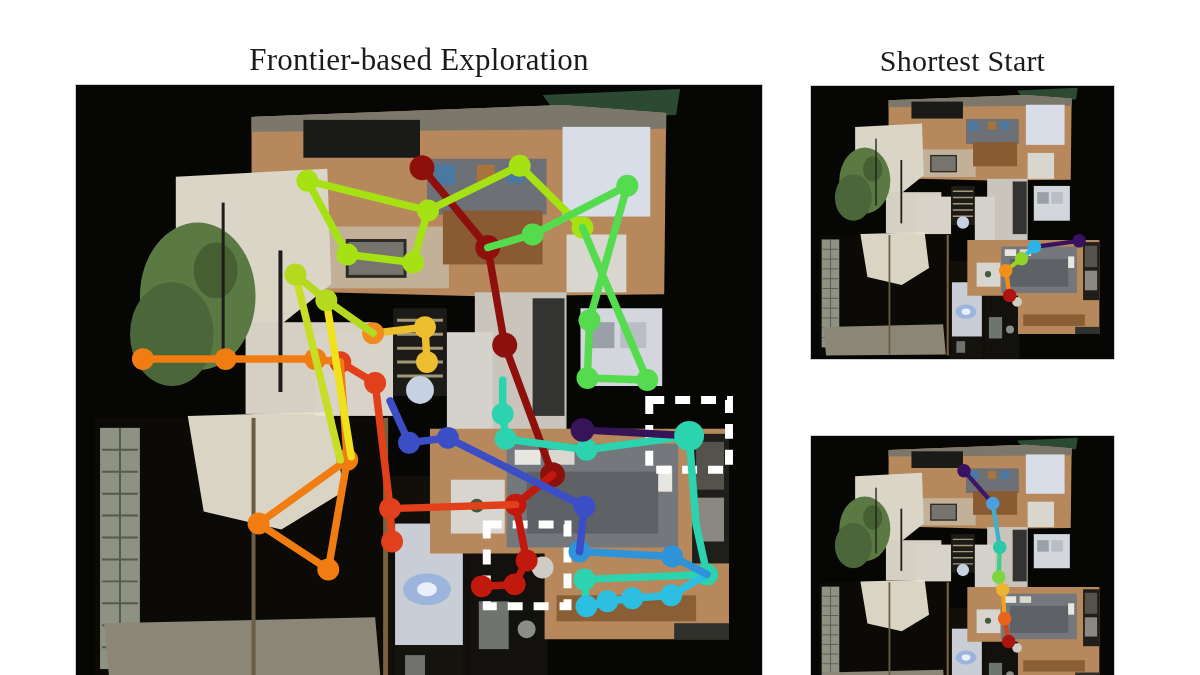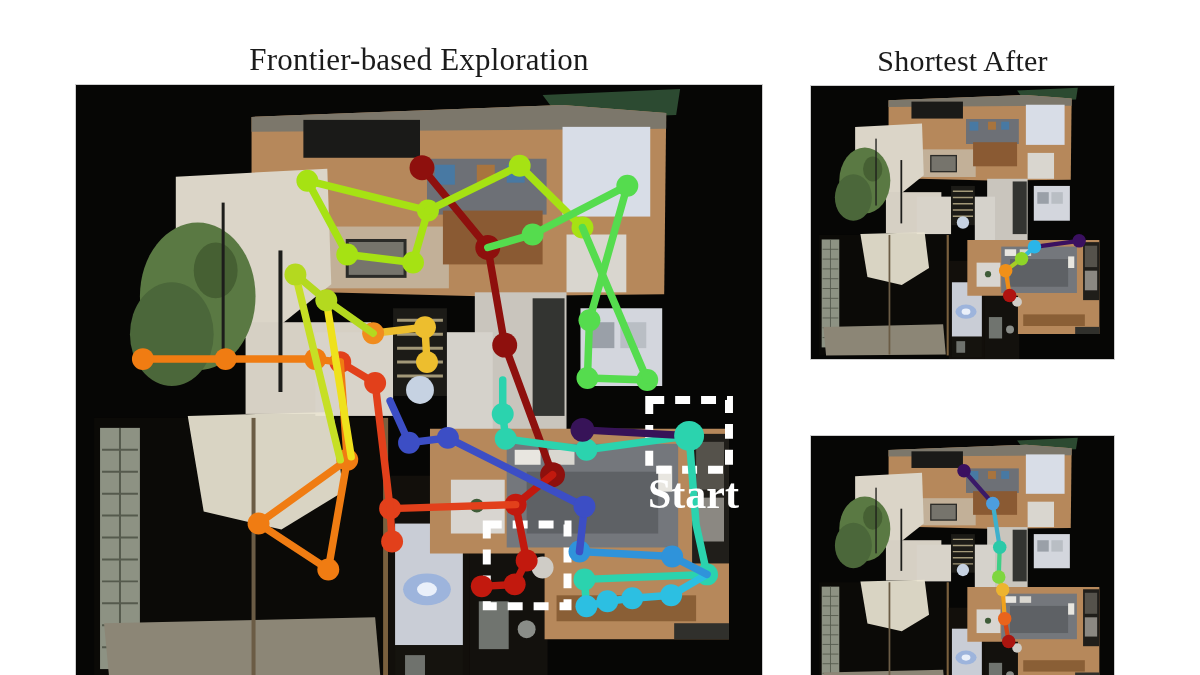--- a/index.html
+++ b/index.html
@@ -88,21 +88,21 @@
         <rect x="622" y="414" width="28" height="44" fill="#8b8882"></rect>
         <rect x="376" y="396" width="54" height="54" fill="#d8d5d0"></rect>
         <circle cx="402" cy="422" r="7" fill="#3f5c38"></circle>
         <circle cx="468" cy="484" r="11" fill="#cfccc6"></circle>
         <rect x="600" y="540" width="55" height="16" fill="#30302c"></rect>
       </g>
     </defs>
   </svg>
 
   <div class="panel-title title-exploration">Frontier-based Exploration</div>
-  <div class="panel-title title-shortest">Shortest After</div>
+  <div class="panel-title title-shortest">Shortest Start</div>
 
   <div class="panel panel-exploration">
     <svg id="svg-exploration" viewBox="0 0 688 612">
       <use href="#house"></use>
       <g id="markers-exploration">
           <rect x="575" y="316" width="80" height="70" fill="none" stroke="#ffffff" stroke-width="8" stroke-dasharray="15 11"></rect>
           <rect x="412" y="441" width="81" height="82" fill="none" stroke="#ffffff" stroke-width="8" stroke-dasharray="15 11"></rect>
         </g>
       <g id="paths-exploration">
           <polyline points="347,83 413,163 430,261 478,391" fill="none" stroke="#8e100d" stroke-width="7.5" stroke-linecap="round" stroke-linejoin="round"></polyline>
@@ -170,21 +170,20 @@
           <circle cx="598" cy="473" r="11" fill="#2f93da"></circle>
           <polyline points="315,317 334,359 373,354 510,423 505,468" fill="none" stroke="#3c4ec5" stroke-width="7.5" stroke-linecap="round" stroke-linejoin="round"></polyline>
           <circle cx="334" cy="359" r="11" fill="#3c4ec5"></circle>
           <circle cx="373" cy="354" r="11" fill="#3c4ec5"></circle>
           <circle cx="510" cy="423" r="11" fill="#3c4ec5"></circle>
           <polyline points="508,346 615,352" fill="none" stroke="#371358" stroke-width="7.5" stroke-linecap="round" stroke-linejoin="round"></polyline>
           <circle cx="508" cy="346" r="12" fill="#371358"></circle>
           <circle cx="615" cy="352" r="15" fill="#2bd3ae"></circle>
         </g>
     </svg>
-    <div class="map-label label-start">Start</div>
   </div>
 
   <div class="panel panel-shortest">
     <svg id="svg-shortest" viewBox="0 0 305 275">
       <g transform="scale(0.44331 0.44935)">
         <use href="#house"></use>
       </g>
       <g id="paths-shortest">
           <line x1="270" y1="156" x2="225" y2="162" stroke="#3a1060" stroke-width="4.3" stroke-linecap="round"></line>
           <line x1="225" y1="162" x2="212" y2="174" stroke="#35b8d8" stroke-width="4.3" stroke-linecap="round"></line>

